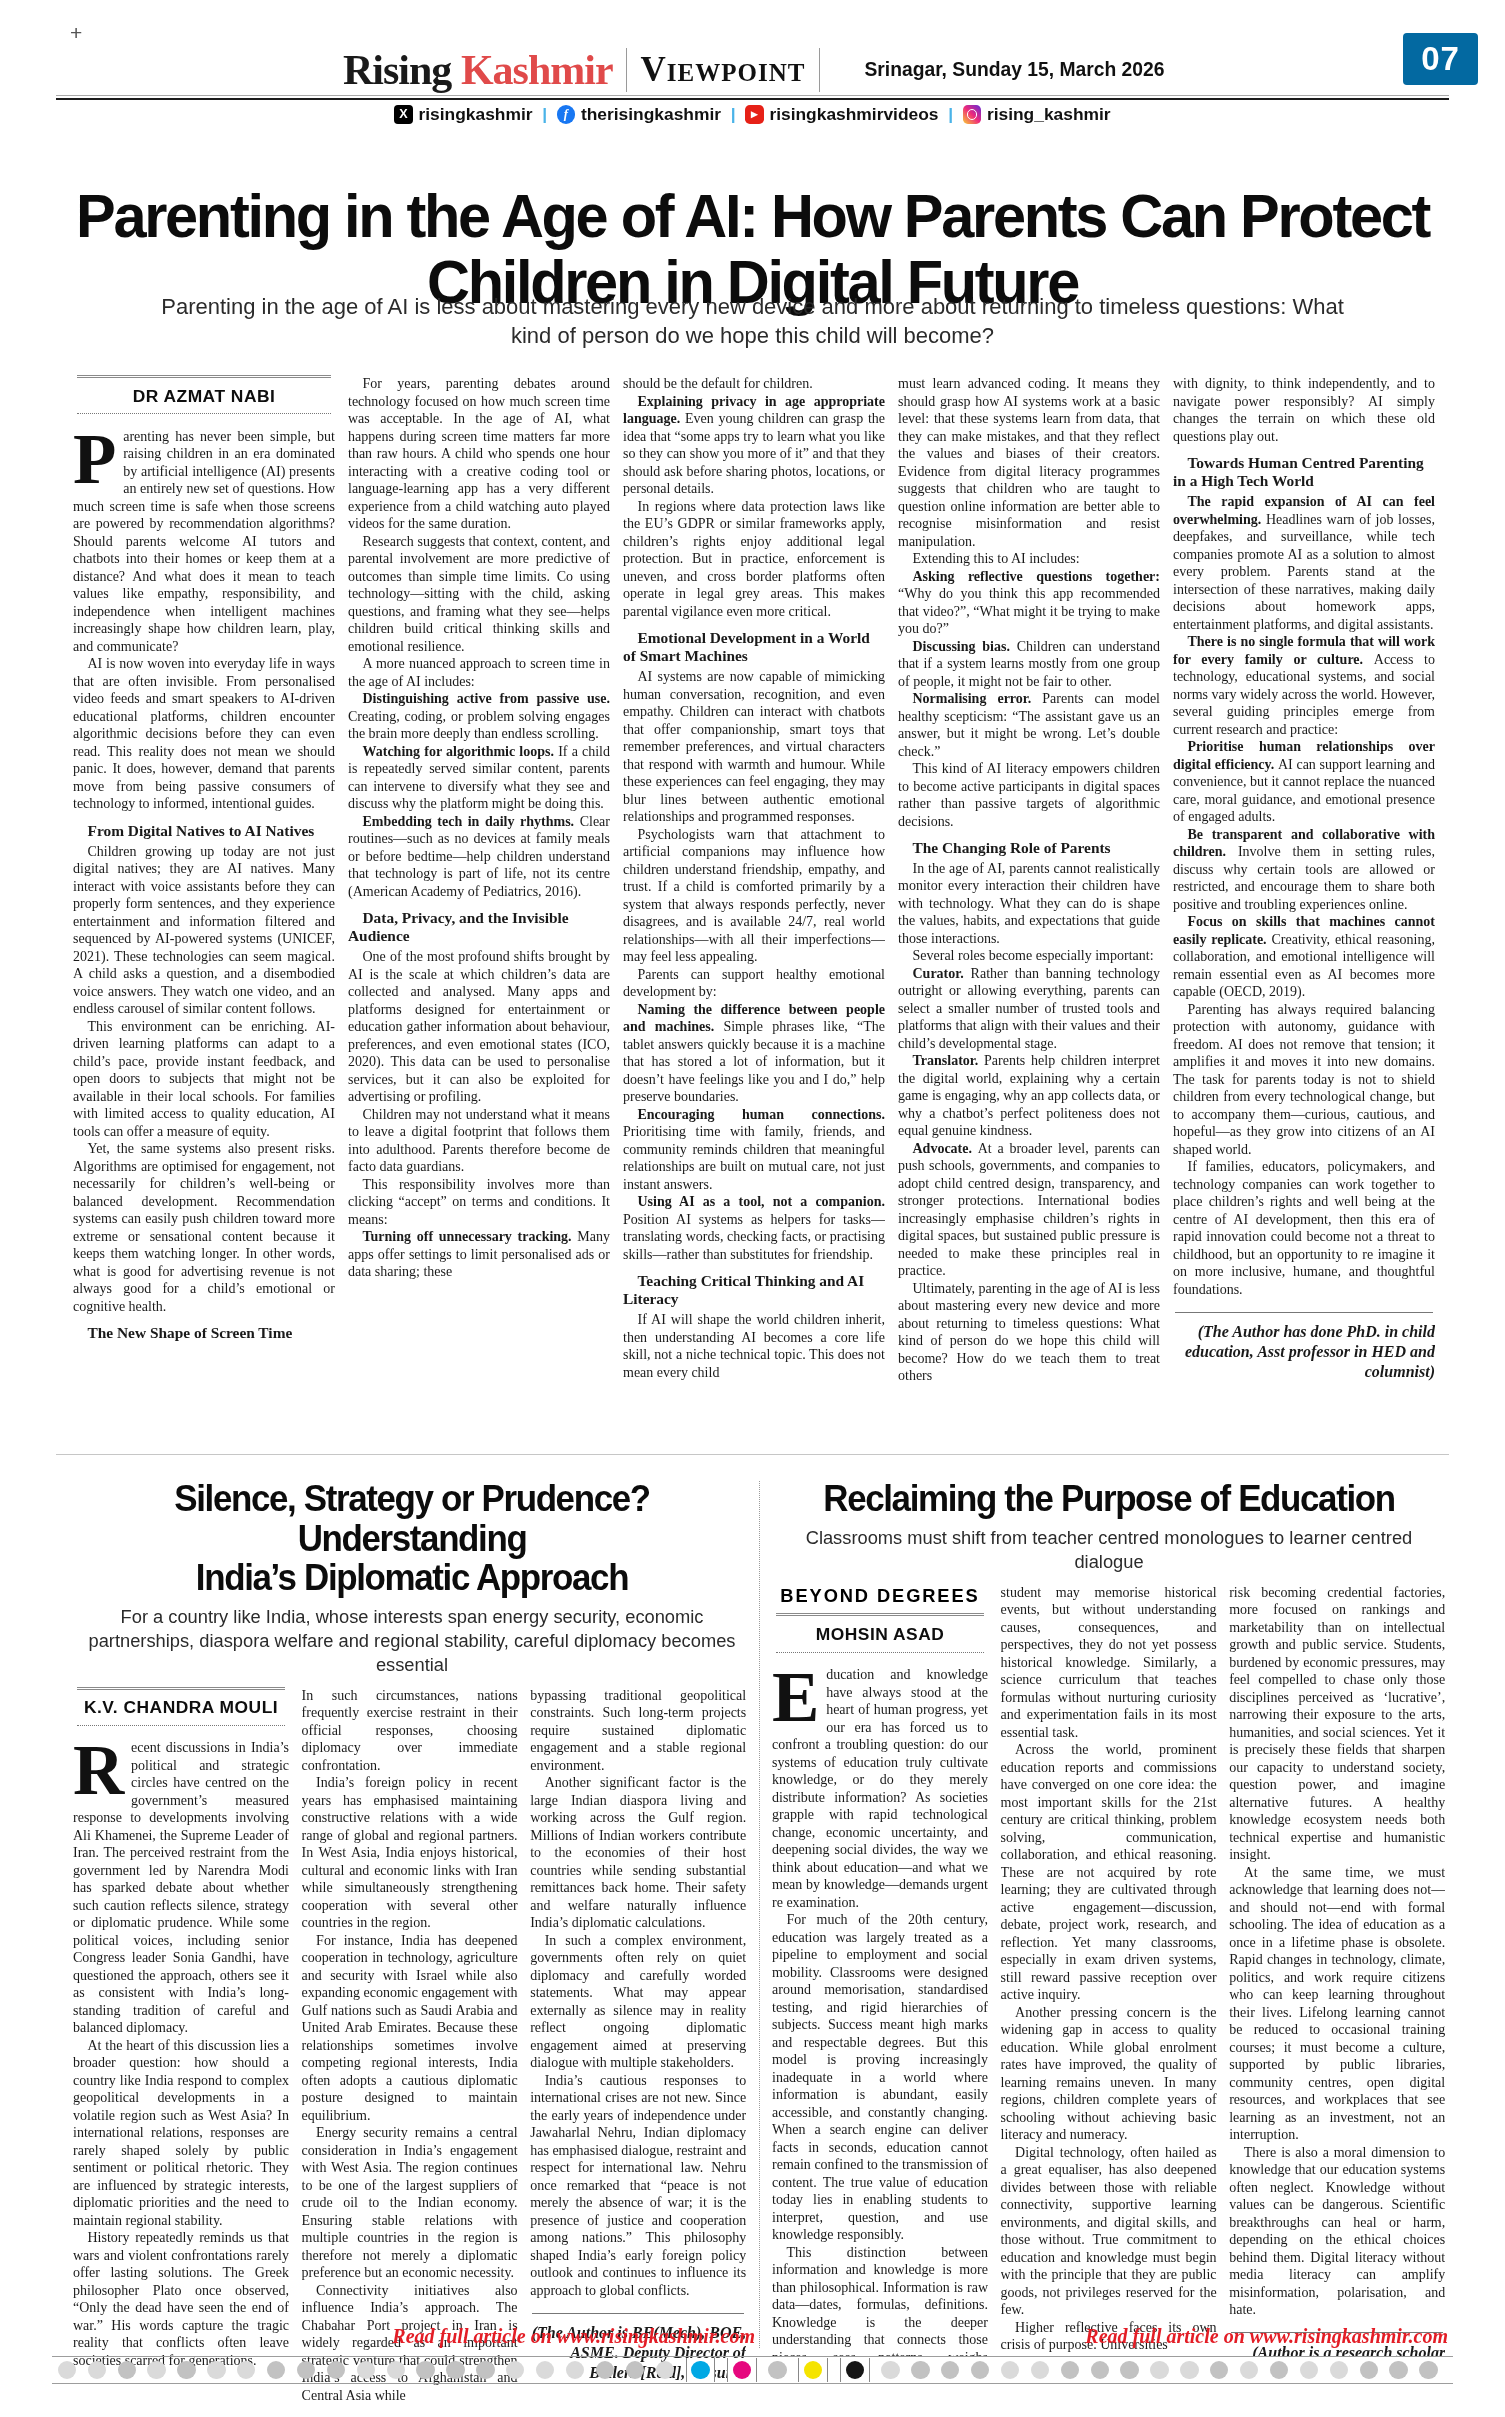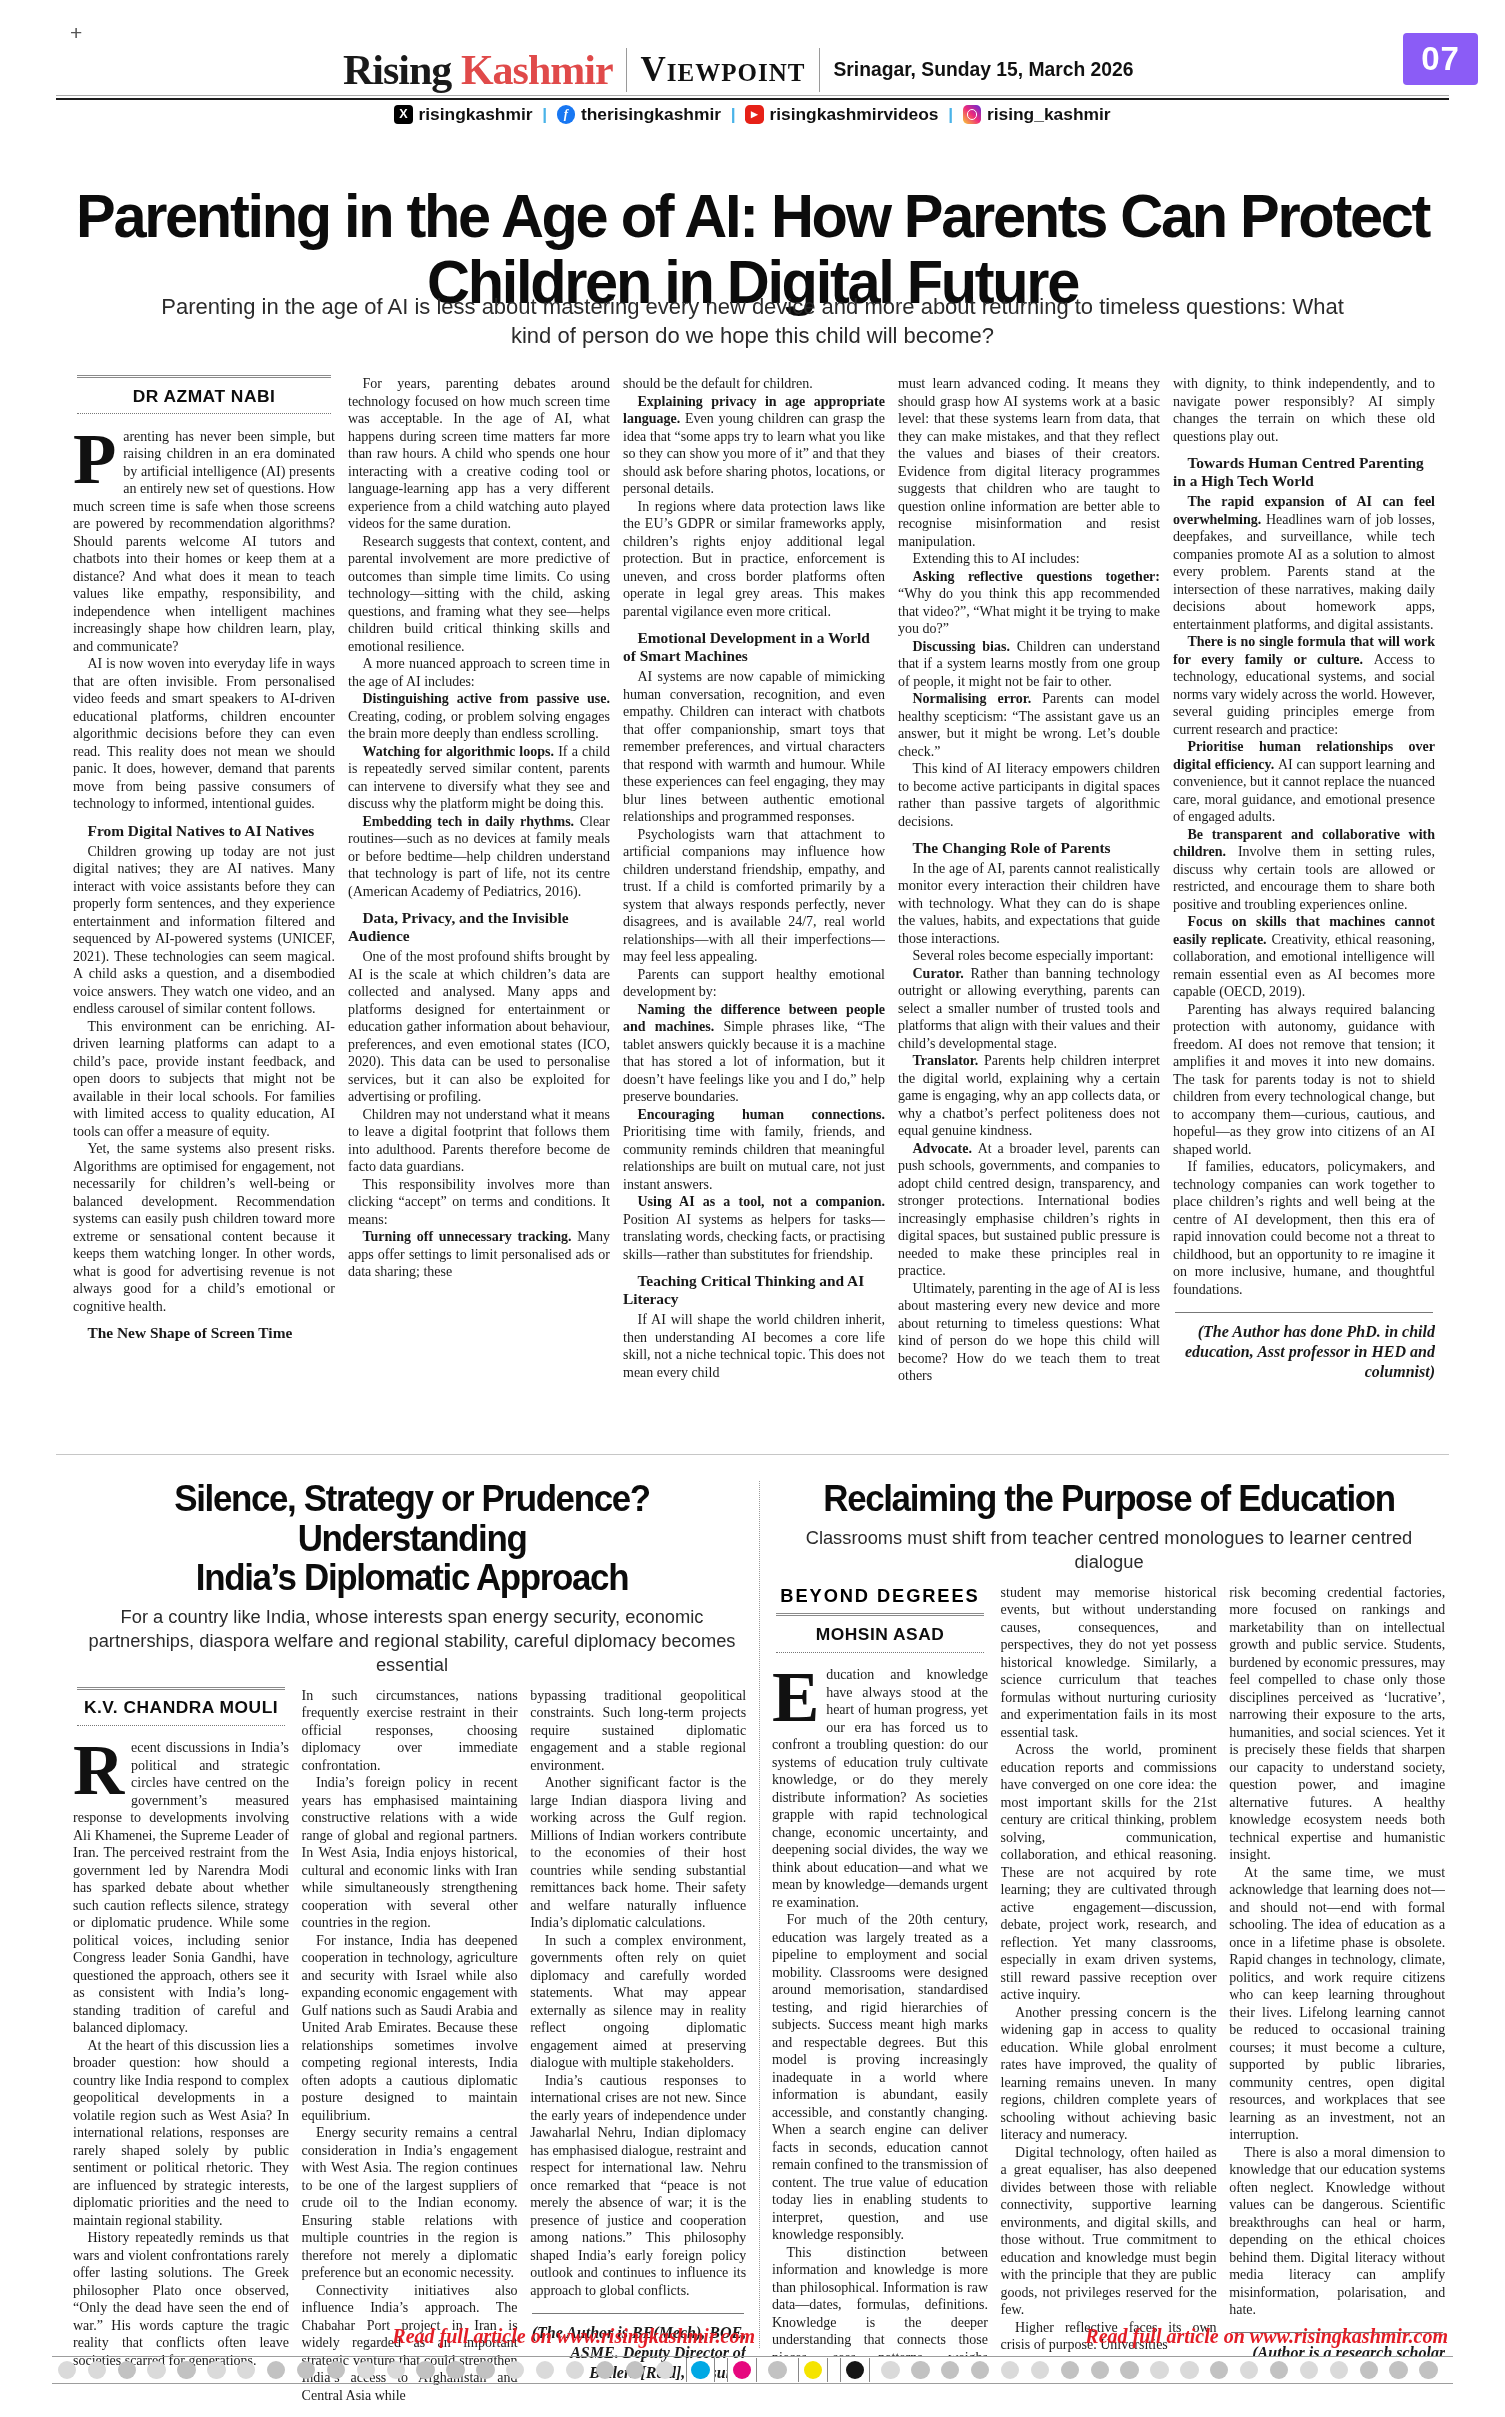--- a/index.html
+++ b/index.html
@@ -4,22 +4,22 @@
 <style>
   html,body{margin:0;padding:0;background:#f2f2f2;}
   #page{position:relative;width:1505px;height:2418px;background:#ffffff;font-family:"Liberation Serif",serif;color:#1a1a1a;overflow:hidden;}
   
   .regmark{position:absolute;left:70px;top:21px;font:21px "Liberation Sans",sans-serif;color:#555;}
   .masthead{position:absolute;left:343px;top:44px;height:52px;display:flex;align-items:center;gap:13.5px;}
   .brand{font-family:"Liberation Serif",serif;font-weight:700;font-size:42px;letter-spacing:-1px;white-space:nowrap;}
   .brand .red{color:#e04a4a;}
   .mastsep{width:1px;height:44px;background:#9a9a9a;}
   .section-name{font-family:"Liberation Serif",serif;font-variant:small-caps;font-weight:600;font-size:35px;letter-spacing:1px;color:#111;}
-  .dateline{font:700 19.3px "Liberation Sans",sans-serif;color:#111;white-space:nowrap;}
-  .pagebox{position:absolute;right:27px;top:33px;width:75px;height:52px;background:#8b5cf6;border-radius:3.9px;display:flex;align-items:center;justify-content:center;}
+  .dateline{font:700 19.3px "Liberation Sans",sans-serif;color:#111;white-space:nowrap;margin-left:31px;}
+  .pagebox{position:absolute;right:27px;top:33px;width:75px;height:52px;background:#0369a1;border-radius:3.9px;display:flex;align-items:center;justify-content:center;}
   .pagebox span{color:#fff;font:700 33px "Liberation Sans",sans-serif;letter-spacing:1px;}
   .toprule{position:absolute;left:56px;right:56px;top:95px;border-top:1px solid #aaa;border-bottom:2.9px solid #1c1c1c;height:1.9px;}
   
   .social{position:absolute;left:0;right:0;top:104px;display:flex;justify-content:center;align-items:center;gap:9.7px;font:700 17.4px "Liberation Sans",sans-serif;color:#111;}
   .soc{display:flex;align-items:center;gap:5.8px;}
   .socsep{color:#4ab3e8;font-weight:800;font-size:17.4px;}
   .ic{display:inline-flex;width:18.3px;height:18.3px;align-items:center;justify-content:center;border-radius:50%;font:700 12.6px "Liberation Sans",sans-serif;color:#fff;}
   .ic.x{background:#000;border-radius:3.9px;}
   .ic.fb{background:#1877f2;font-family:"Liberation Serif",serif;font-style:italic;}
   .ic.yt{background:#e62117;border-radius:4.8px;font-size:8.7px;}

